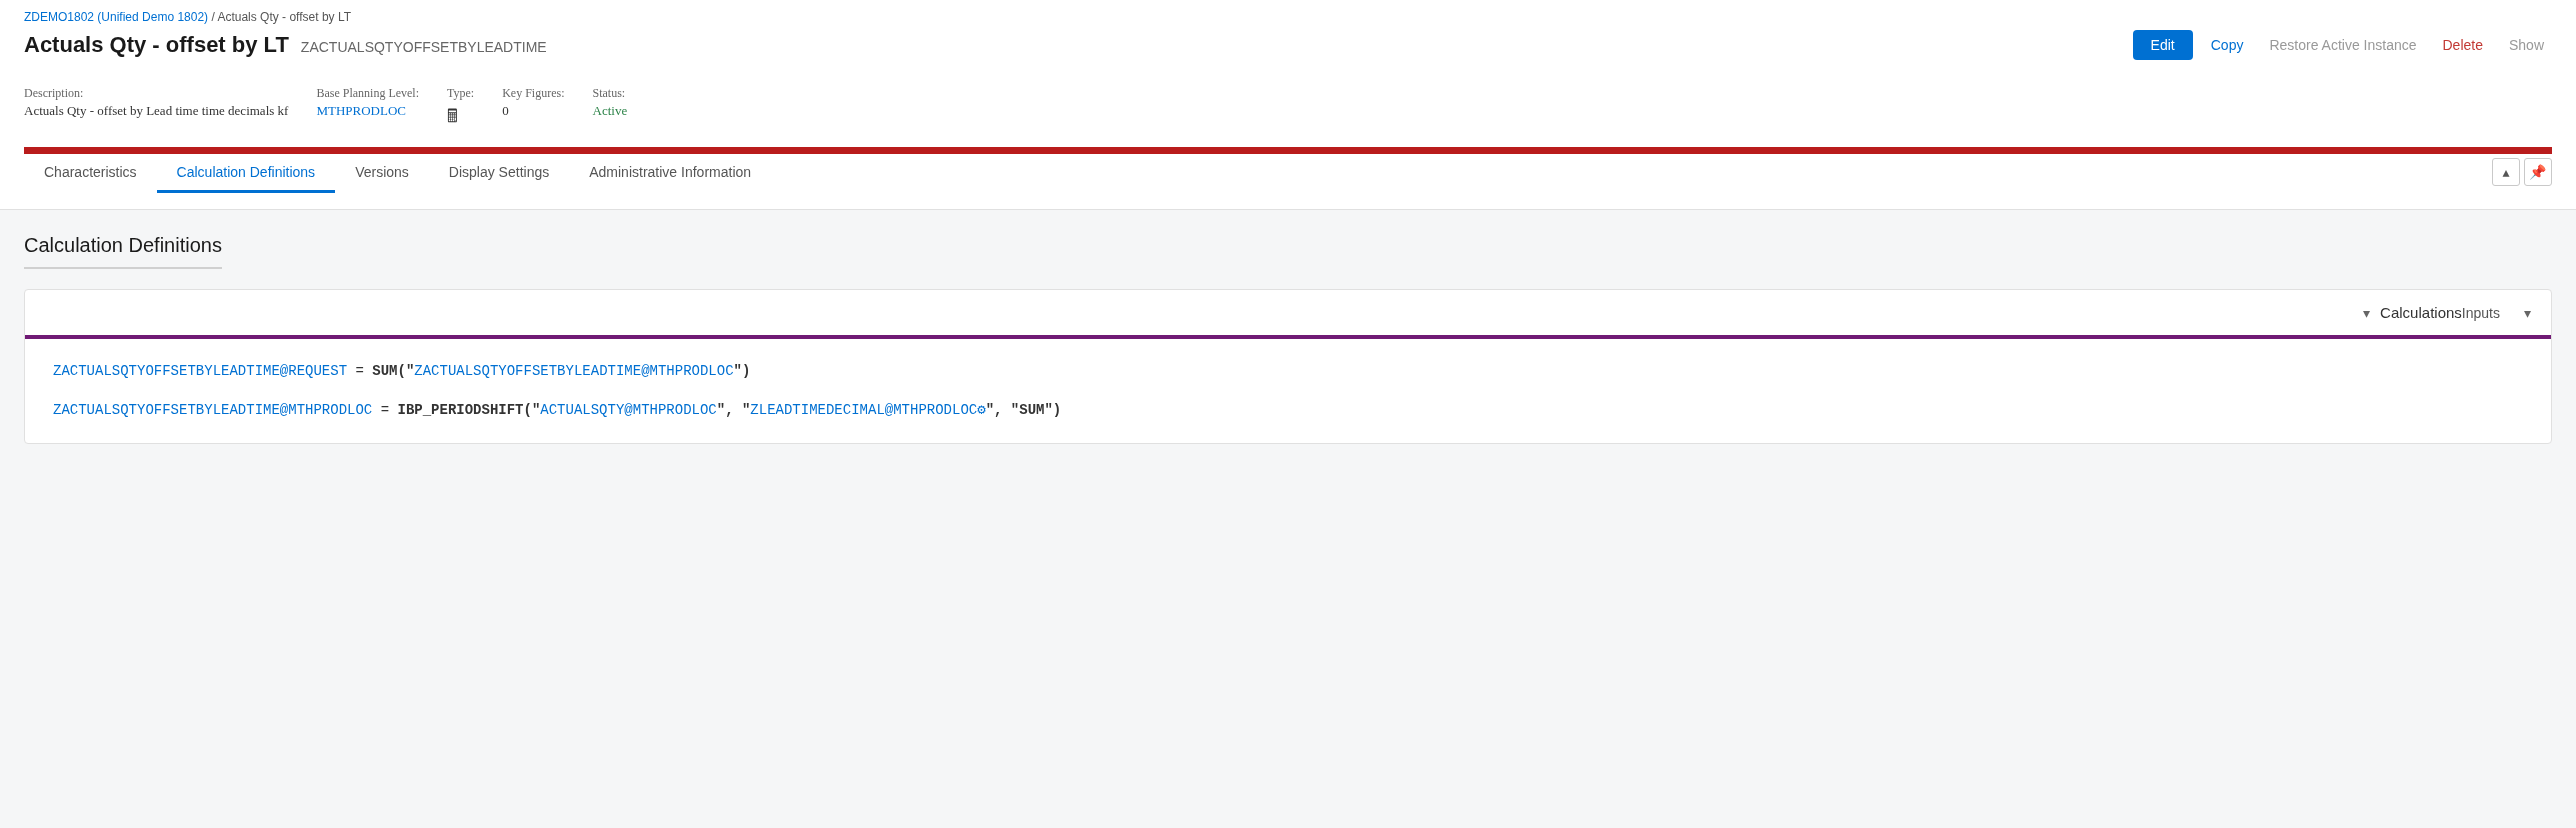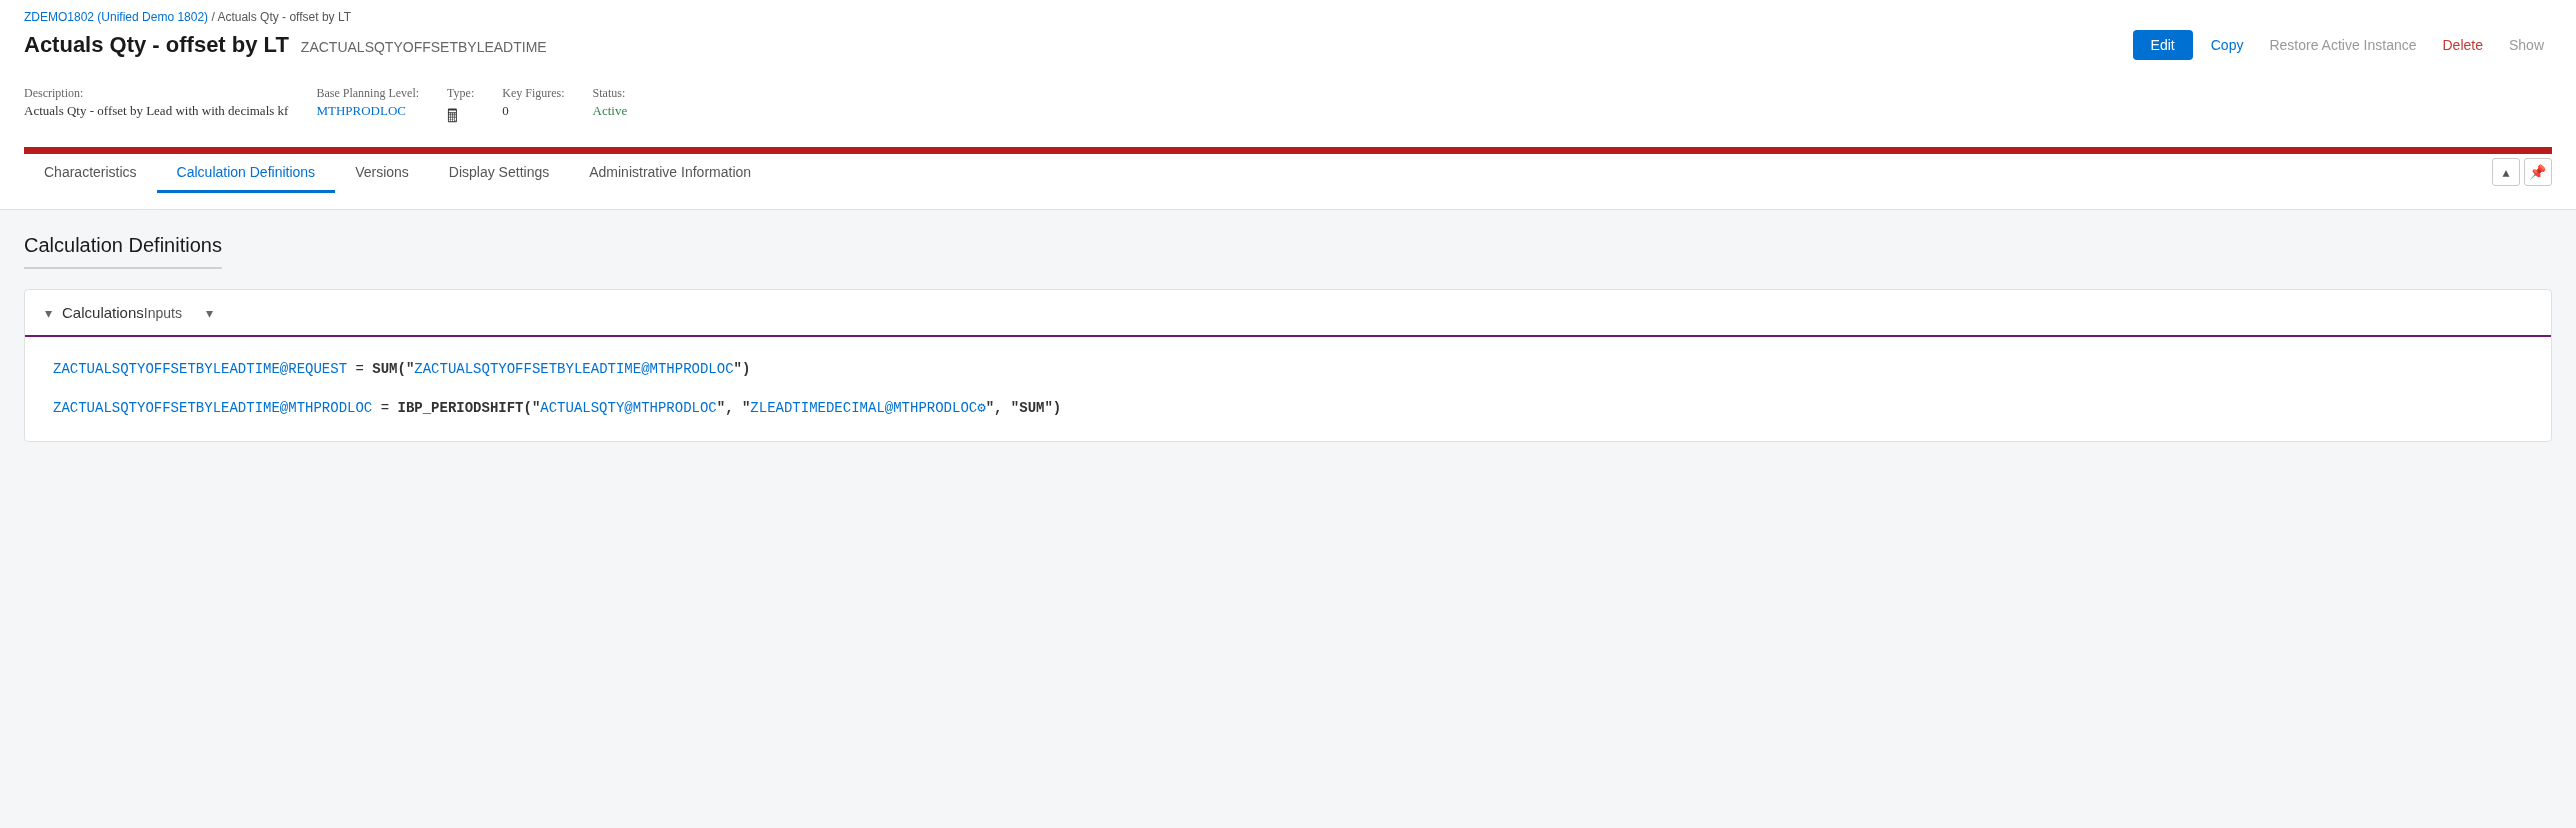--- a/index.html
+++ b/index.html
@@ -157,24 +157,24 @@
     }
     .calc-section {
       background: #fff;
       border: 1px solid #e0e0e0;
       border-radius: 4px;
       margin-bottom: 12px;
     }
     .calc-header {
       display: flex;
       align-items: center;
-      justify-content: flex-start;
+      justify-content: flex-end;
       padding: 14px 20px;
       cursor: pointer;
-      border-bottom: 2px solid #701a75;
+      border-bottom: 4px solid #701a75;
     }
     .calc-header-left {
       display: flex;
       align-items: center;
       gap: 10px;
     }
     .calc-header-title {
       font-size: 15px;
       font-weight: 500;
       color: #333;
@@ -219,21 +219,21 @@
       <button class="btn-text">Copy</button>
       <button class="btn-text muted">Restore Active Instance</button>
       <button class="btn-text danger">Delete</button>
       <button class="btn-text muted">Show</button>
     </div>
   </div>
 
   <div class="meta-row">
     <div class="meta-item">
       <label>Description:</label>
-      <span class="meta-value">Actuals Qty - offset by Lead with with decimals kf</span>
+      <span class="meta-value">Actuals Qty - offset by Lead time time decimals kf</span>
     </div>
     <div class="meta-item">
       <label>Base Planning Level:</label>
       <span class="meta-value link">MTHPRODLOC</span>
     </div>
     <div class="meta-item">
       <label>Type:</label>
       <span class="meta-value meta-icon">🖩</span>
     </div>
     <div class="meta-item">

